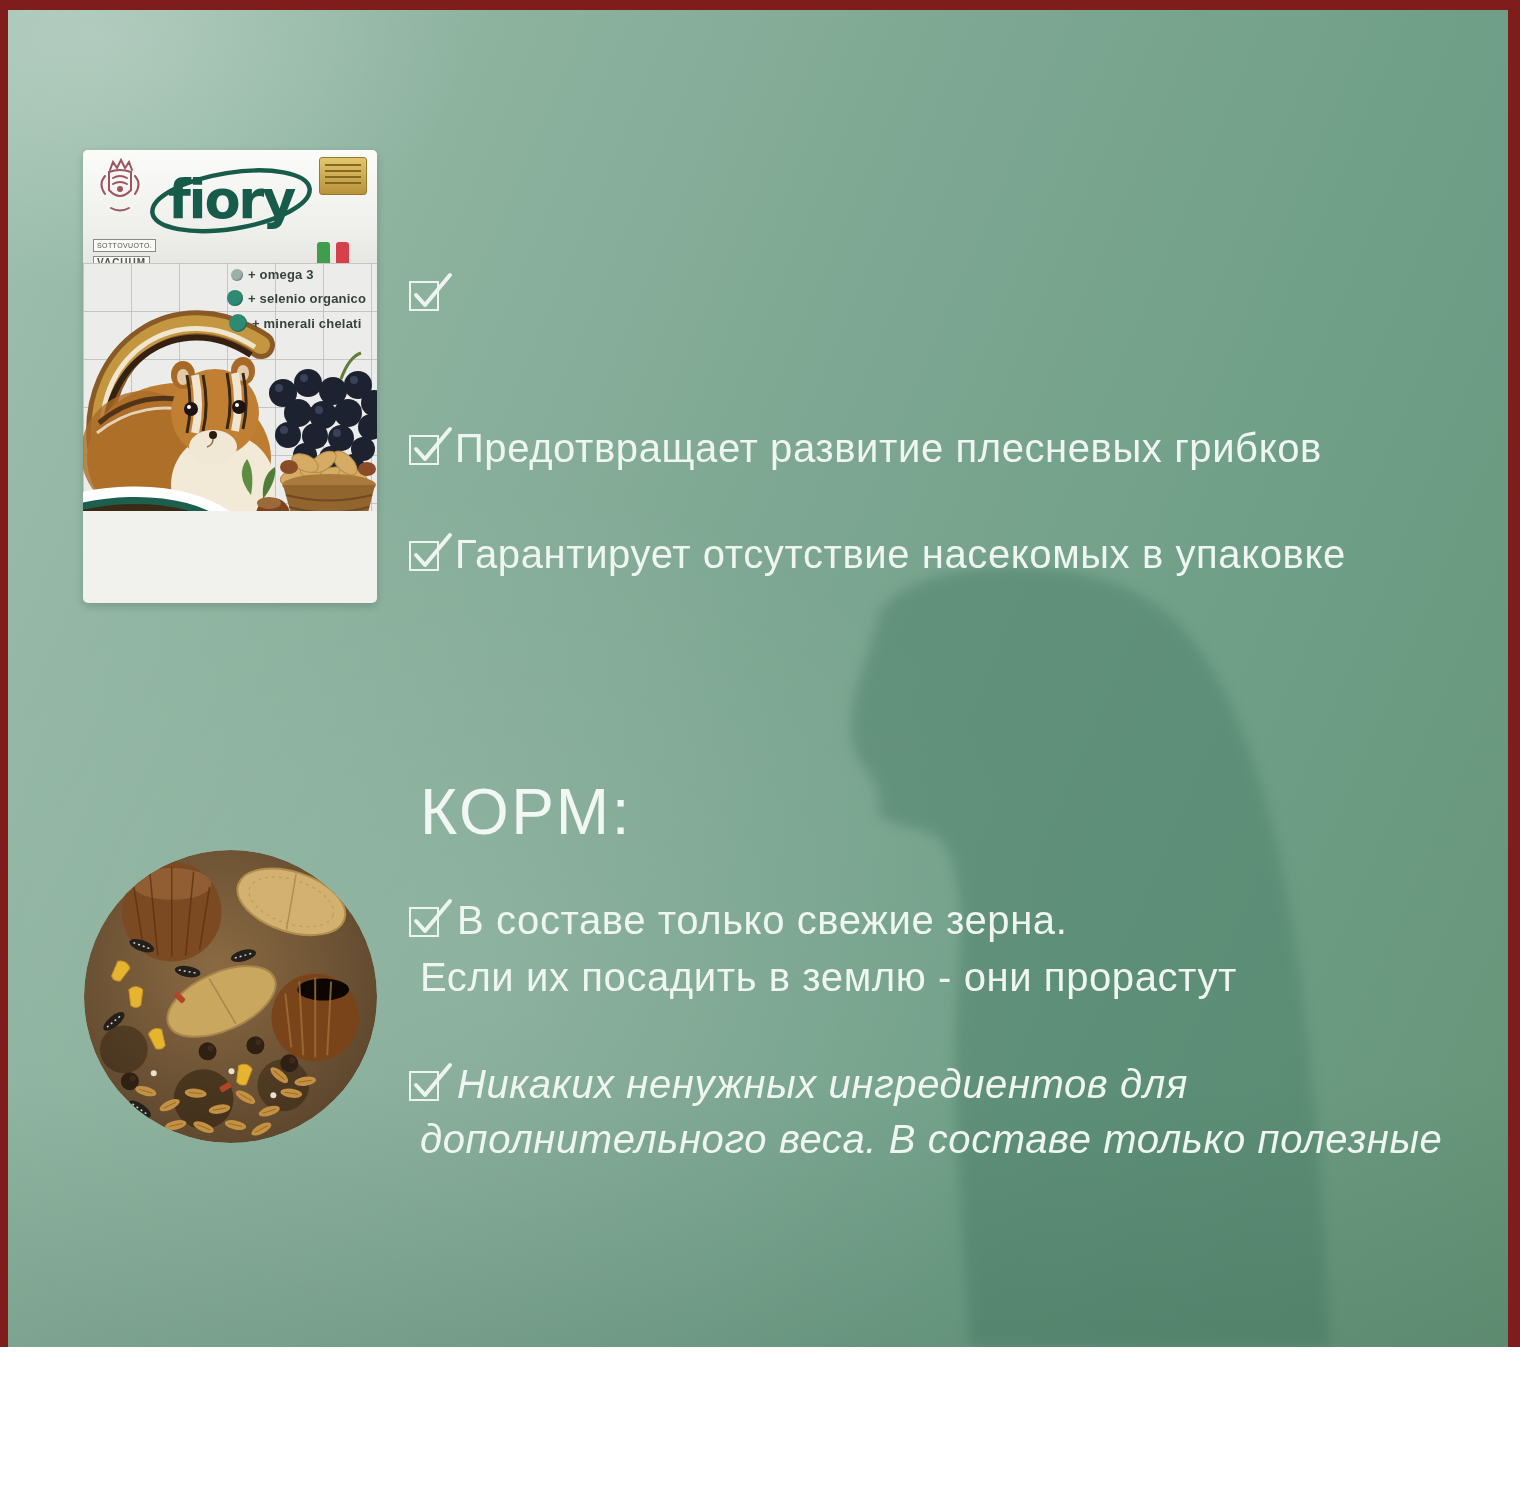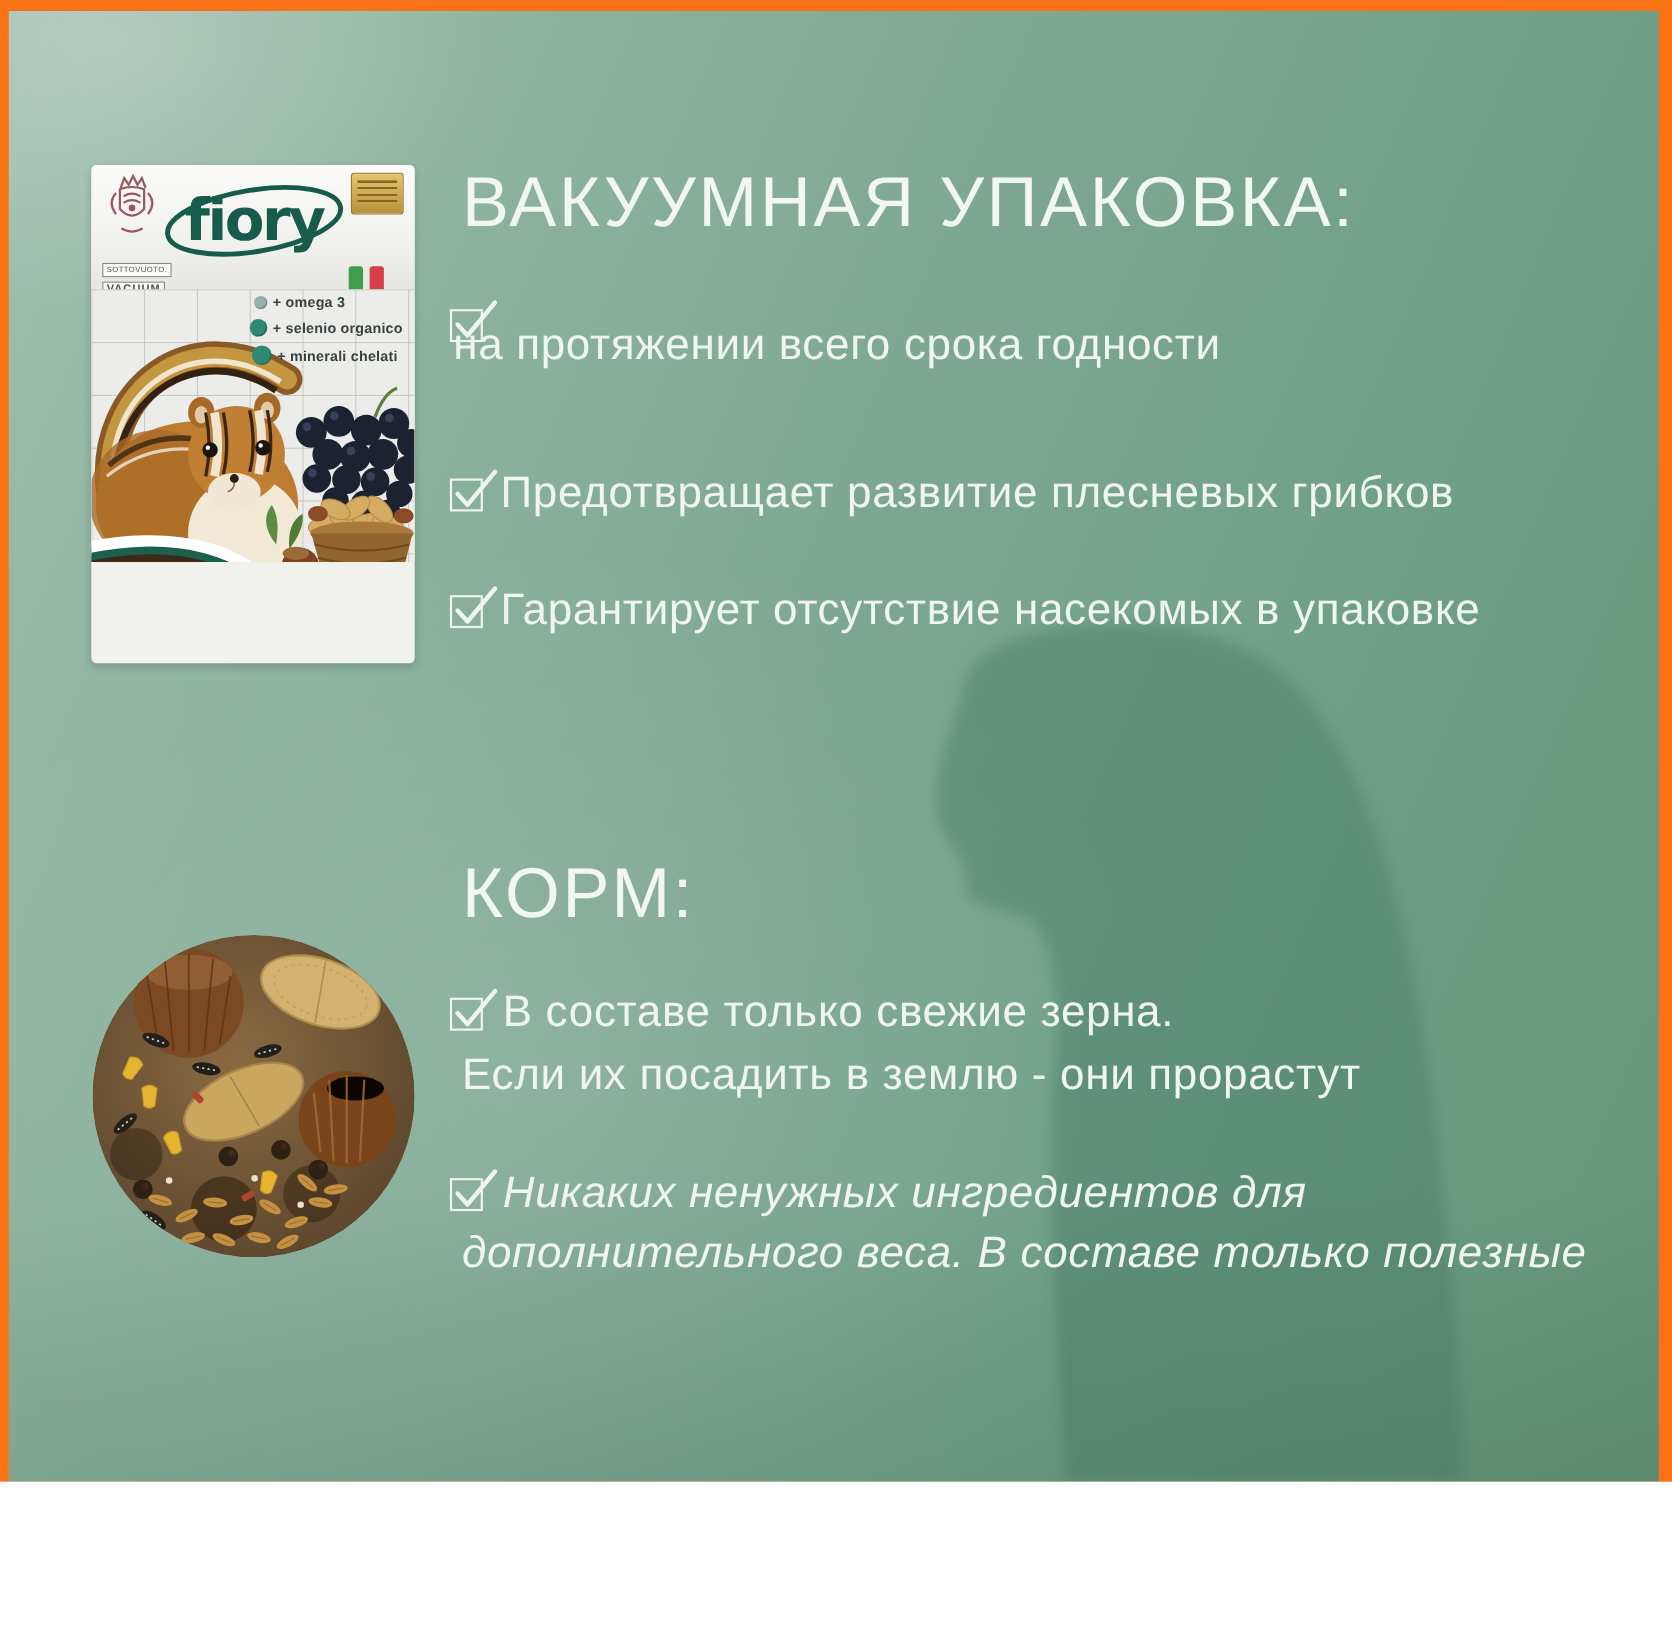--- a/index.html
+++ b/index.html
@@ -1,17 +1,17 @@
 <!DOCTYPE html>
 <html><head>
 <meta charset="utf-8">
 <style>
   html,body{margin:0;padding:0;background:#e9e9e9;}
   #page{
-    position:relative; width:1520px; height:1493px; background:#f97316;
+    position:relative; width:1520px; height:1493px; background:#7f1d1d;
     overflow:hidden; font-family:"Liberation Sans", sans-serif;
   }
   
   #canvas{
     position:absolute; left:8px; top:10px; width:1500px; height:1337px;
     background:
       radial-gradient(ellipse 620px 420px at 6% 2%, rgba(255,255,255,.22), rgba(255,255,255,0) 60%),
       radial-gradient(ellipse 900px 760px at 32% 72%, rgba(255,255,255,.10), rgba(255,255,255,0) 65%),
       linear-gradient(113deg, #9fc0af 0%, #8cb29e 25%, #7ca691 50%, #6f9f87 72%, #659478 100%);
     overflow:hidden;
@@ -287,28 +287,26 @@
         </div>
         <div class="feat-row" style="top:51px;left:146px;">
           <span class="feat-ico" style="width:18px;height:18px;background:#2f8a74;"></span>
           <span class="feat-label">+ minerali chelati</span>
         </div>
 
         <div id="product-name">scoiattoli</div>
       </div>
     </div>
 
-    <div class="h-big" style="left:412px; top:136px;">ВАКУУМНАЯ УПАКОВКА:</div>
 
     <div class="bullet" style="left:404px; top:262px;">
       <svg class="check" width="46" height="42" viewBox="0 0 46 42">
         <rect x="2" y="10" width="28" height="28" fill="none" stroke="#eef5f0" stroke-width="2"></rect>
         <path d="M 8 23 L 17 33 L 42 3" fill="none" stroke="#eef5f0" stroke-width="4" stroke-linecap="round" stroke-linejoin="round"></path>
       </svg>
-      <div class="bline" style="margin-top:19px;">на протяжении всего срока годности</div>
     </div>
 
     <div class="bullet" style="left:404px; top:416px;">
       <svg class="check" width="46" height="42" viewBox="0 0 46 42">
         <rect x="2" y="10" width="28" height="28" fill="none" stroke="#eef5f0" stroke-width="2"></rect>
         <path d="M 8 23 L 17 33 L 42 3" fill="none" stroke="#eef5f0" stroke-width="4" stroke-linecap="round" stroke-linejoin="round"></path>
       </svg>
       <div class="bline" style="margin-left:43px;">Предотвращает развитие плесневых грибков</div>
     </div>
 

